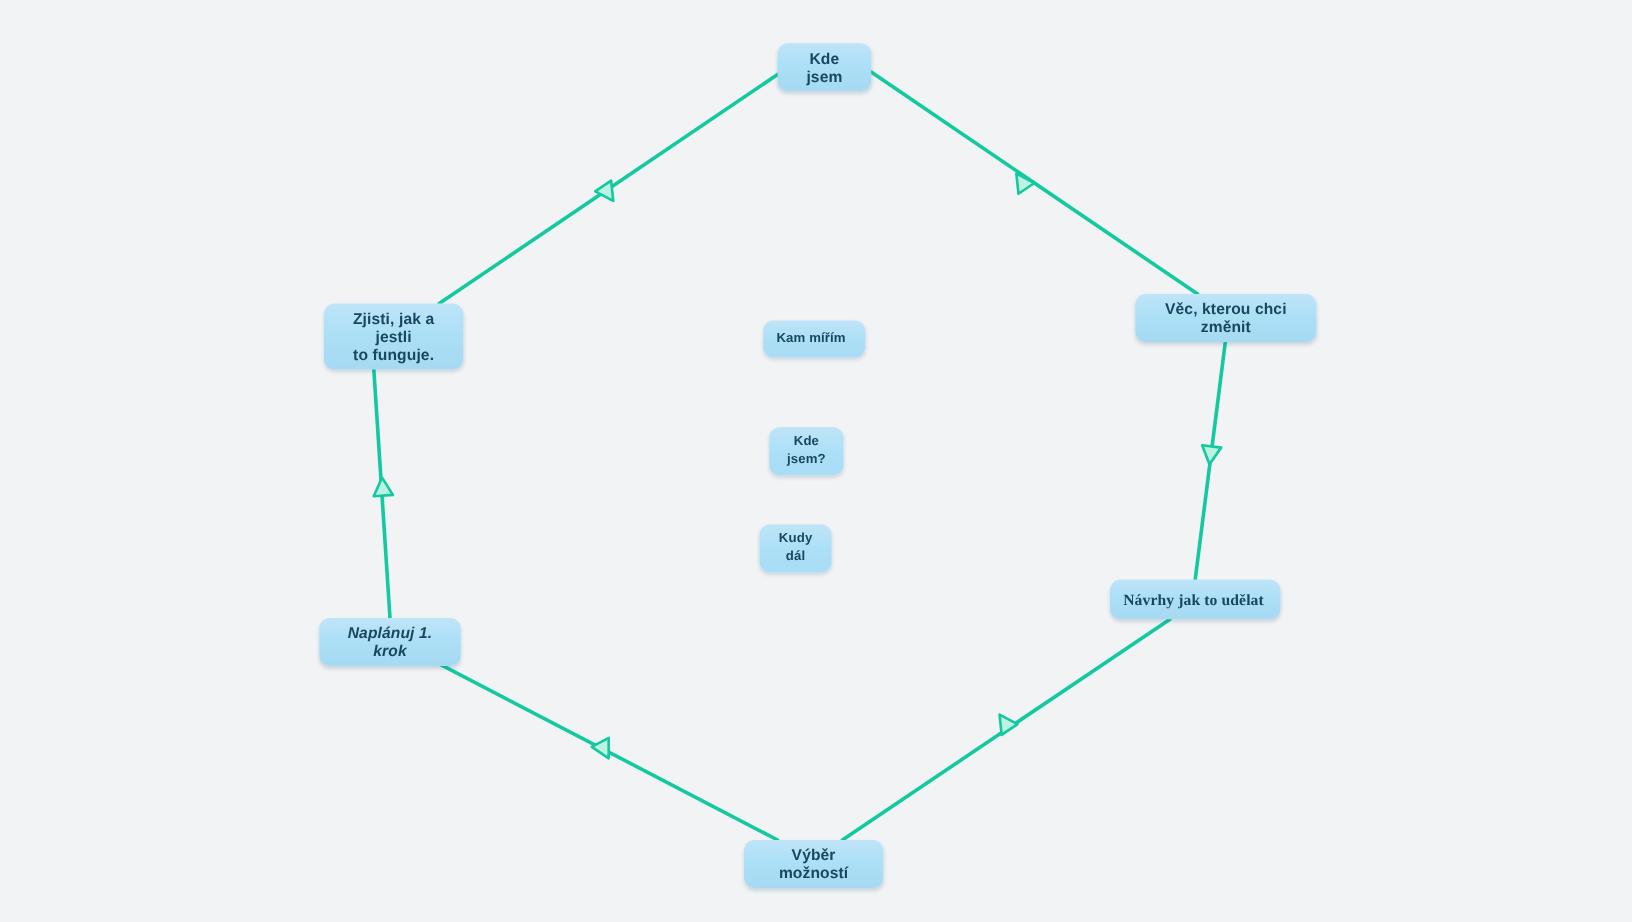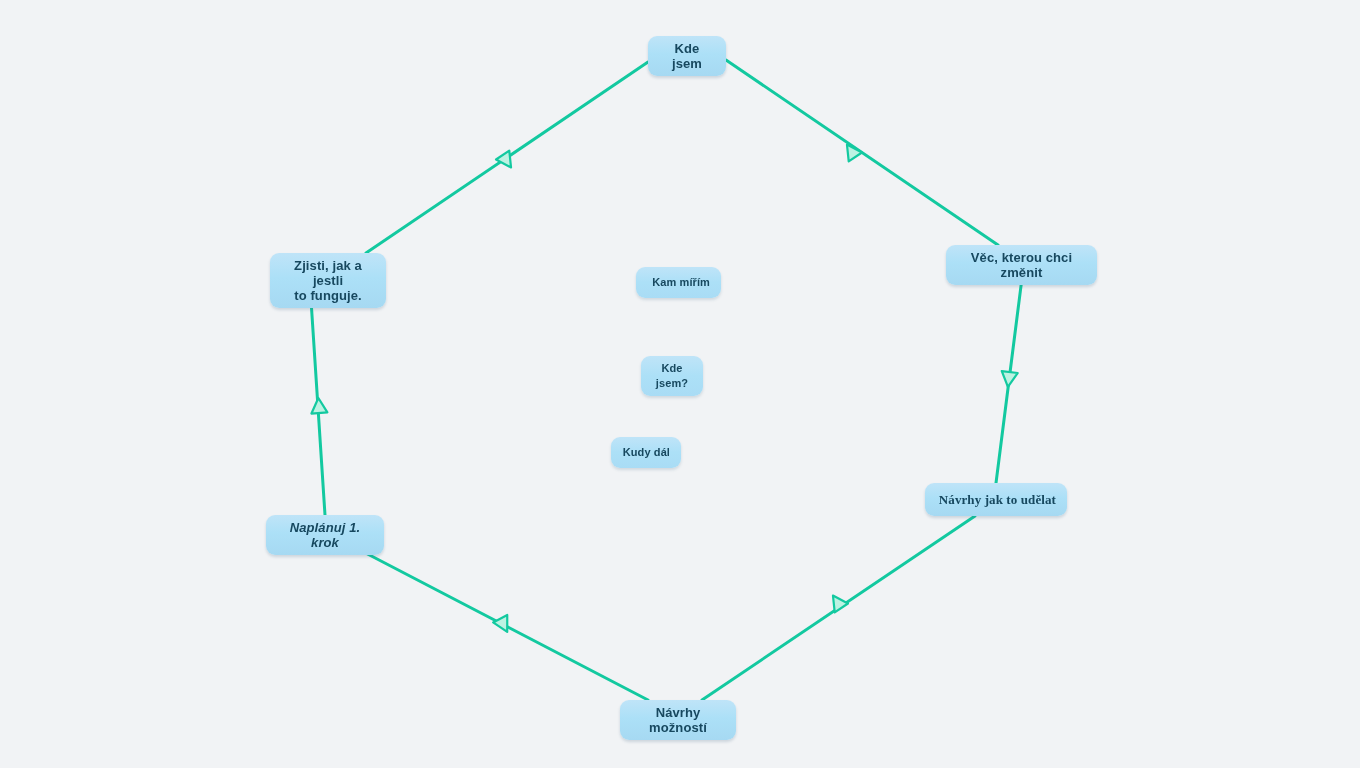--- a/index.html
+++ b/index.html
@@ -27,21 +27,21 @@
     width: 1360px;
     height: 768px;
     pointer-events: none;
   }
 
   .node {
     position: absolute;
     box-sizing: border-box;
     display: flex;
     align-items: center;
-    justify-content: flex-end;
+    justify-content: flex-start;
     text-align: center;
     border-radius: 9px;
     background: linear-gradient(180deg, #bfe4f8 0%, #ace0f7 45%, #a6d9f2 100%);
     color: #17485f;
     font-weight: bold;
     font-size: 13px;
     line-height: 15px;
     letter-spacing: 0.1px;
     padding: 5px 11px;
     box-shadow: 0 2px 3px rgba(40, 80, 110, 0.18);
@@ -83,21 +83,21 @@
       </g>
       <g>
         <line x1="325" y1="515" x2="311" y2="300" stroke="#13c9a0" stroke-width="3" stroke-linecap="round"></line>
         <path d="M 0,-9 L 8,6 L -8,6 Z" fill="#bdf2e2" stroke="#13c9a0" stroke-width="2.2" stroke-linejoin="round" transform="translate(319,407) rotate(356)"></path>
       </g>
     </svg>
   <div id="node-layer">
       <div class="node" style="left: 648px; top: 36px; width: 78px; min-height: 33px;"><span>Kde jsem</span></div>
       <div class="node" style="left: 946px; top: 245px; width: 151px; min-height: 33px;"><span>Věc, kterou chci změnit</span></div>
       <div class="node" style="left: 925px; top: 483px; width: 142px; min-height: 33px; font-family: Liberation Serif, serif;"><span>Návrhy jak to udělat</span></div>
-      <div class="node" style="left: 620px; top: 700px; width: 116px; min-height: 33px;"><span>Návrhy možností</span></div>
+      <div class="node" style="left: 620px; top: 700px; width: 116px; min-height: 33px;"><span>Výběr možností</span></div>
       <div class="node" style="left: 266px; top: 515px; width: 118px; min-height: 33px; font-style: italic;"><span>Naplánuj 1. krok</span></div>
       <div class="node" style="left: 258px; top: 253px; width: 116px; min-height: 47px; margin-left: 12px;"><span>Zjisti, jak a jestli
 to funguje.</span></div>
       <div class="node center-label" style="left: 636px; top: 267px; width: 85px; min-height: 31px;"><span>Kam mířím</span></div>
       <div class="node center-label" style="left: 641px; top: 356px; width: 62px; min-height: 31px;"><span>Kde jsem?</span></div>
-      <div class="node center-label" style="left: 611px; top: 437px; width: 70px; min-height: 31px;"><span>Kudy dál</span></div>
+      <div class="node center-label" style="left: 633px; top: 437px; width: 60px; min-height: 31px;"><span>Kudy dál</span></div>
     </div>
 </div>
 
 </body></html>

